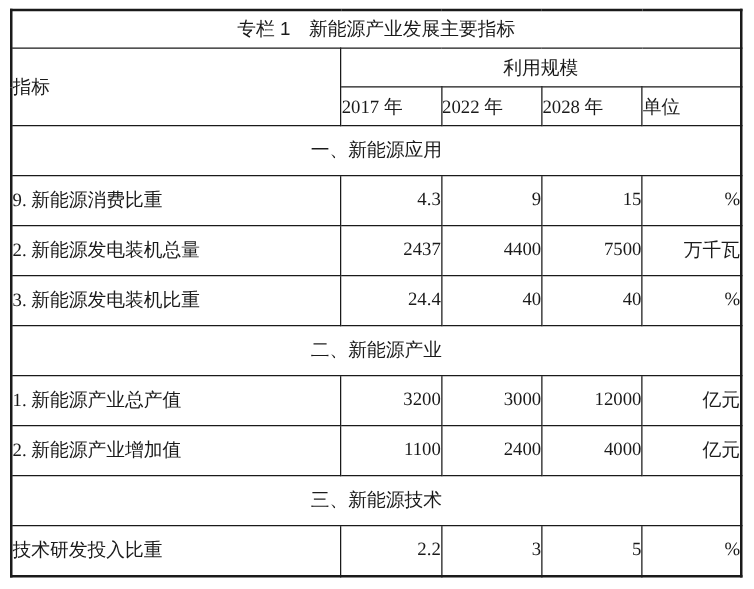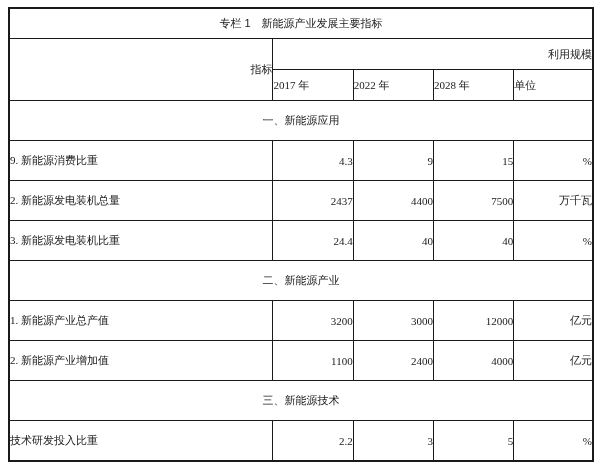--- a/index.html
+++ b/index.html
@@ -23,39 +23,39 @@
   table.spec-table {
     border-collapse: collapse;
     table-layout: fixed;
     width: 586px;
     border: 2px solid #1a1a1a;
   }
   .spec-table th,
   .spec-table td {
     border: 1px solid #1a1a1a;
     font-weight: normal;
-    font-size: 11px;
+    font-size: 15px;
     padding: 0;
     vertical-align: middle;
     overflow: hidden;
     white-space: nowrap;
   }
   .title-cell {
     height: 29px;
     text-align: center;
     font-family: "Liberation Sans", "DejaVu Sans", sans-serif;
     font-weight: bold;
     font-size: 15px;
   }
   .header-indicator-cell {
-    text-align: right;
+    text-align: left;
   }
   .group-cell {
     height: 30px;
-    text-align: right;
+    text-align: center;
   }
   .year-cell {
     height: 30px;
     text-align: left;
   }
   .section-cell {
     height: 39px;
     text-align: center;
     padding-left: 11px;
   }

